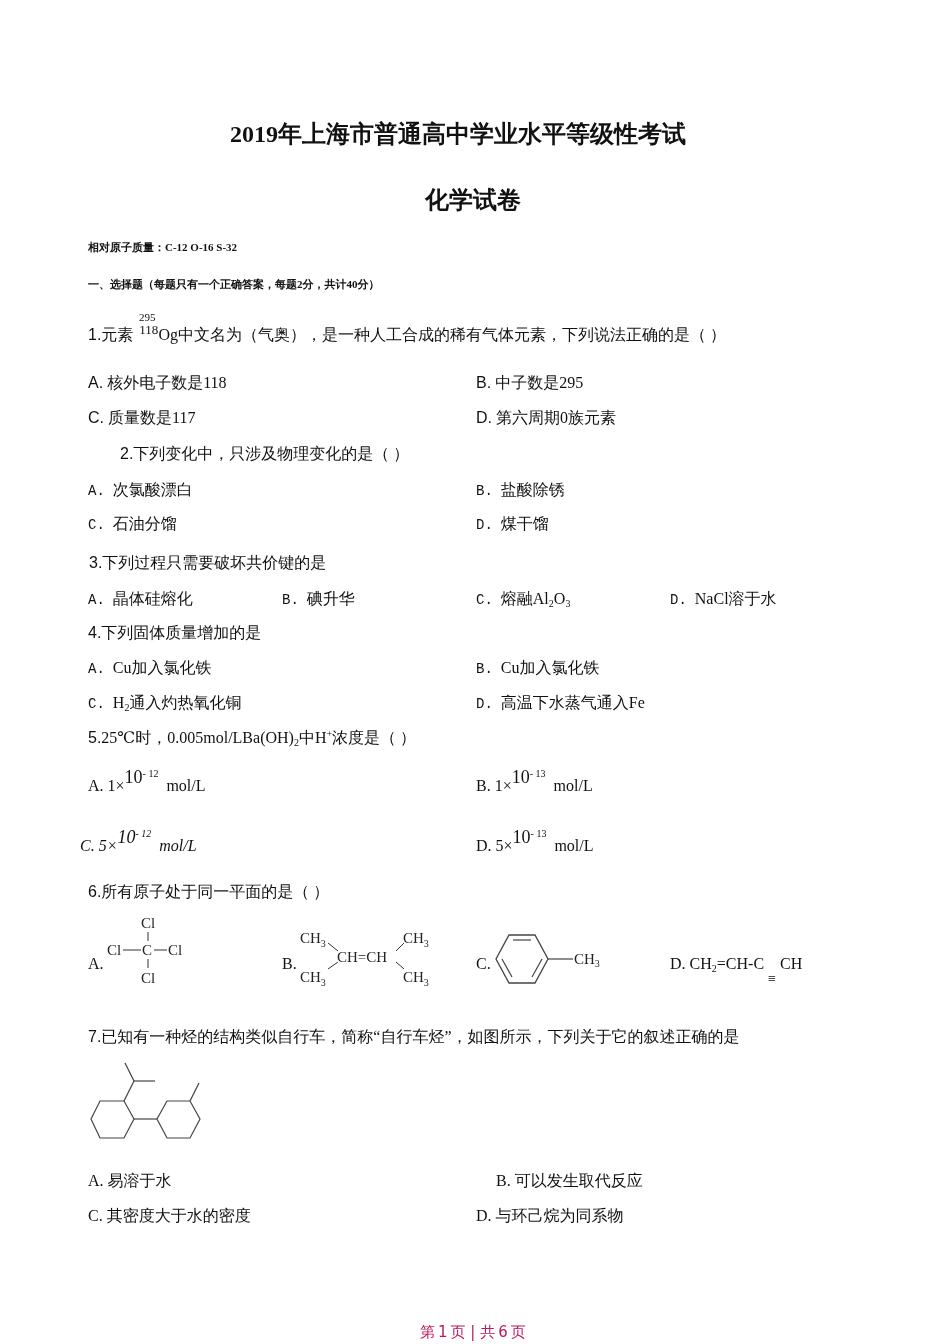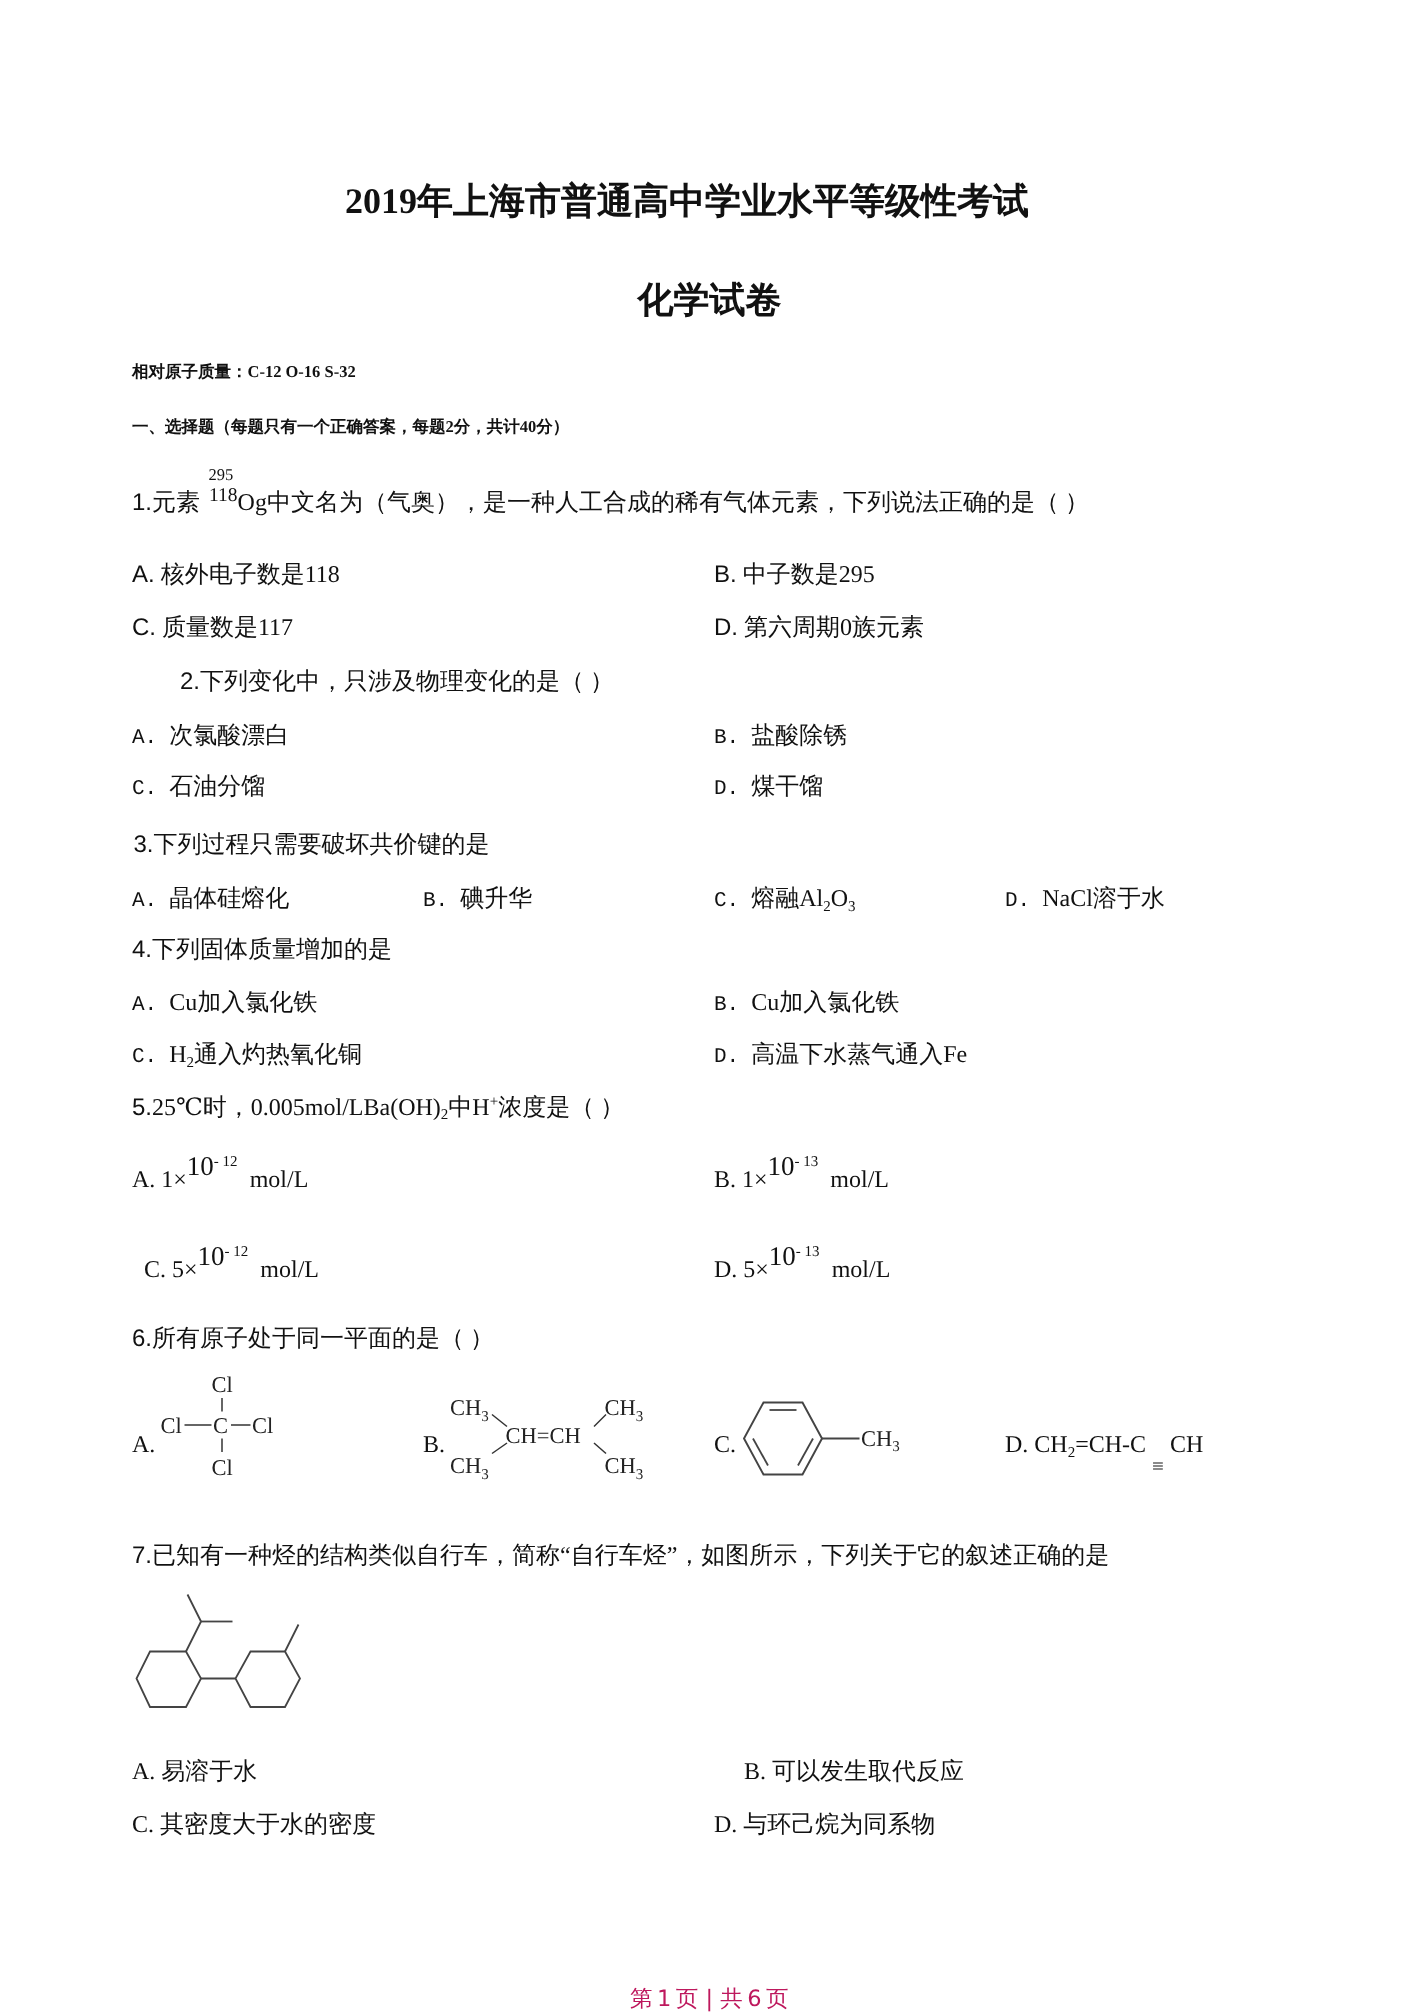--- a/index.html
+++ b/index.html
@@ -60,21 +60,21 @@
   <div class="abs opt" style="left:88px; top:658px;"><span class="mono">A.</span>&nbsp; <span>Cu加入氯化铁</span></div>
   <div class="abs opt" style="left:476px; top:658px;"><span class="mono">B.</span>&nbsp; <span>Cu加入氯化铁</span></div>
   <div class="abs opt" style="left:88px; top:693px;"><span class="mono">C.</span>&nbsp; <span>H</span><sub>2</sub><span>通入灼热氧化铜</span></div>
   <div class="abs opt" style="left:476px; top:693px;"><span class="mono">D.</span>&nbsp; <span>高温下水蒸气通入Fe</span></div>
 </div>
 
 <div>
   <div class="abs q" style="left:88px; top:728px;"><span class="num">5.</span><span>25℃时，0.005mol/LBa(OH)</span><sub>2</sub><span>中H</span><sup>+</sup><span>浓度是（  ）</span></div>
   <div class="abs opt" style="left:88px; top:775px;"><span>A. 1×</span><span class="pow"><span>10</span><sup>- 12</sup></span>&nbsp;&nbsp;<span>mol/L</span></div>
   <div class="abs opt" style="left:476px; top:775px;"><span>B. 1×</span><span class="pow"><span>10</span><sup>- 13</sup></span>&nbsp;&nbsp;<span>mol/L</span></div>
-  <div class="abs opt" style="left:96px; top:835px;"><span>C. 5×</span><span class="pow"><span>10</span><sup>- 12</sup></span>&nbsp;&nbsp;<span>mol/L</span></div>
+  <div class="abs opt" style="left:80px; top:835px;font-style:italic;"><span>C. 5×</span><span class="pow"><span>10</span><sup>- 12</sup></span>&nbsp;&nbsp;<span>mol/L</span></div>
   <div class="abs opt" style="left:476px; top:835px;"><span>D. 5×</span><span class="pow"><span>10</span><sup>- 13</sup></span>&nbsp;&nbsp;<span>mol/L</span></div>
 </div>
 
 <div>
   <div class="abs q" style="left:88px; top:882px;"><span class="num">6.</span><span>所有原子处于同一平面的是（  ）</span></div>
 
   <div class="abs opt" style="left:88px; top:955px;">A.</div>
   <svg style="left:105px; top:912px;" width="90" height="76">
     <text x="36" y="16">Cl</text>
     <line x1="43" y1="20" x2="43" y2="29" stroke="#333" stroke-width="1"></line>

